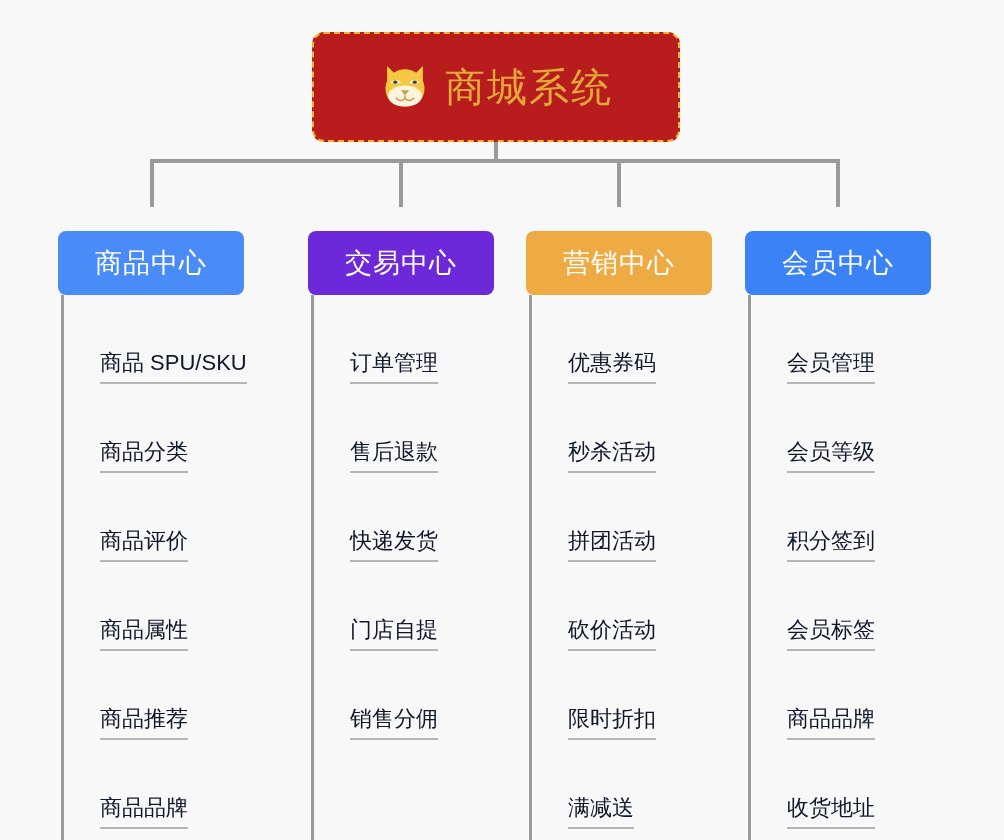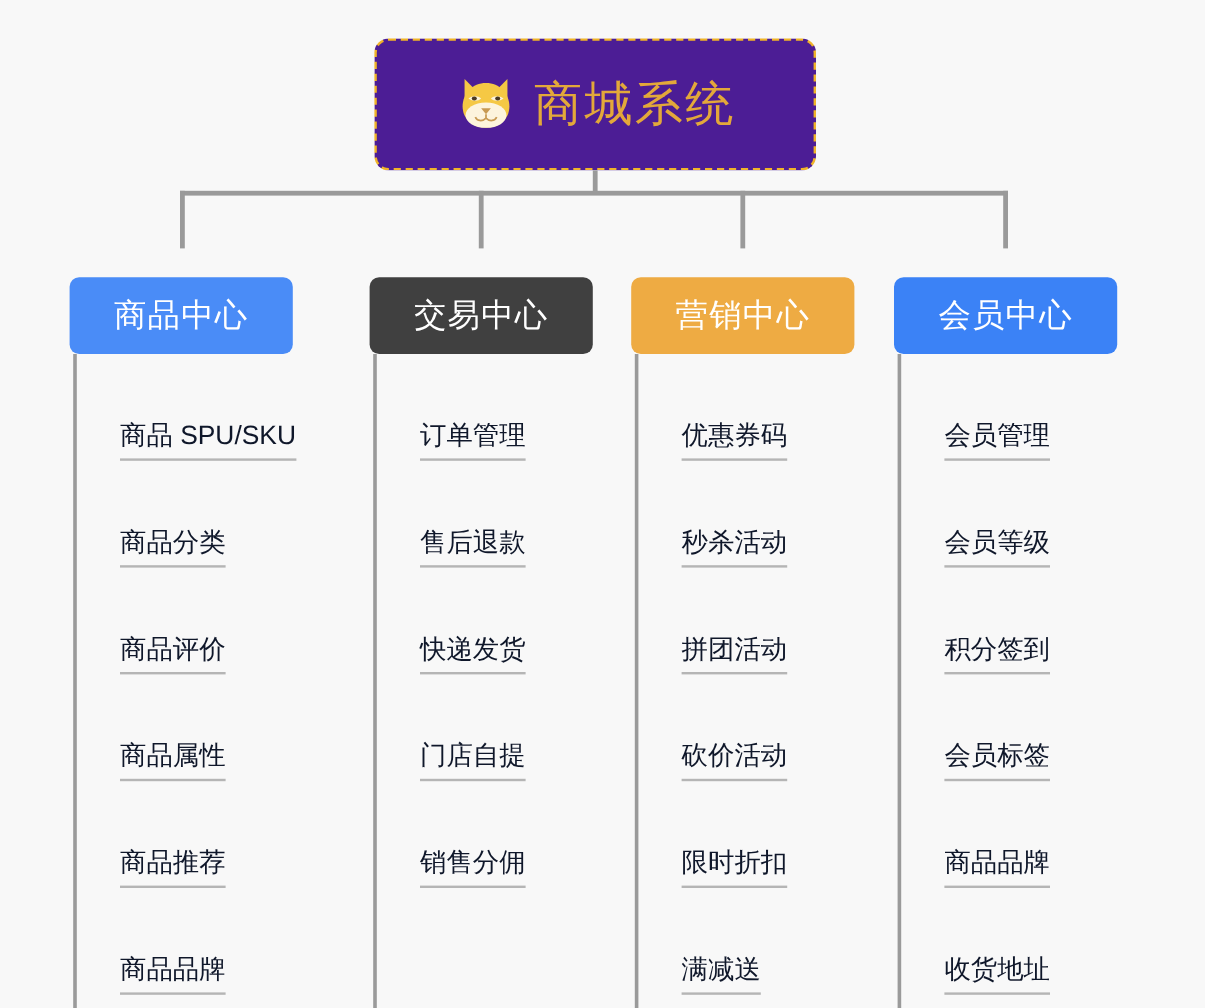--- a/index.html
+++ b/index.html
@@ -21,21 +21,21 @@
   }
 
   
   .root-node {
     position: absolute;
     left: 312px;
     top: 32px;
     width: 368px;
     height: 110px;
     box-sizing: border-box;
-    background: #4c1d95;
+    background: #b91c1c;
     border: 2px dashed #f0b429;
     border-radius: 12px;
     display: flex;
     align-items: center;
     justify-content: center;
     gap: 14px;
   }
   .root-icon {
     width: 52px;
     height: 52px;
@@ -188,21 +188,21 @@
       <li class="leaf-item">
           <span class="leaf-label">商品推荐</span>
         </li>
       <li class="leaf-item">
           <span class="leaf-label">商品品牌</span>
         </li>
     </ul>
   </div>
 
   <div class="branch branch-2">
-    <div class="branch-header" style="background: #404040;">
+    <div class="branch-header" style="background: #6d28d9;">
       <span>交易中心</span>
     </div>
     <ul class="leaf-list">
       <div class="leaf-trunk"></div>
       <li class="leaf-item">
           <span class="leaf-label">订单管理</span>
         </li>
       <li class="leaf-item">
           <span class="leaf-label">售后退款</span>
         </li>

